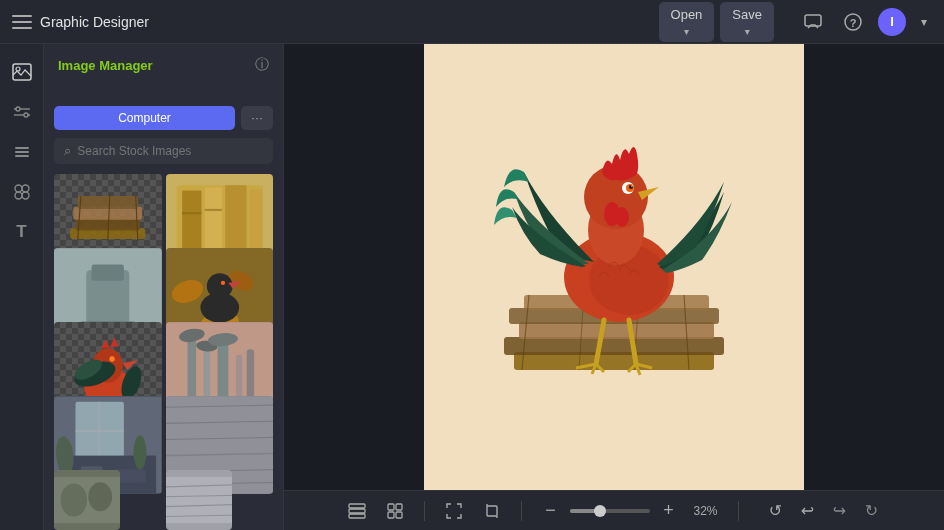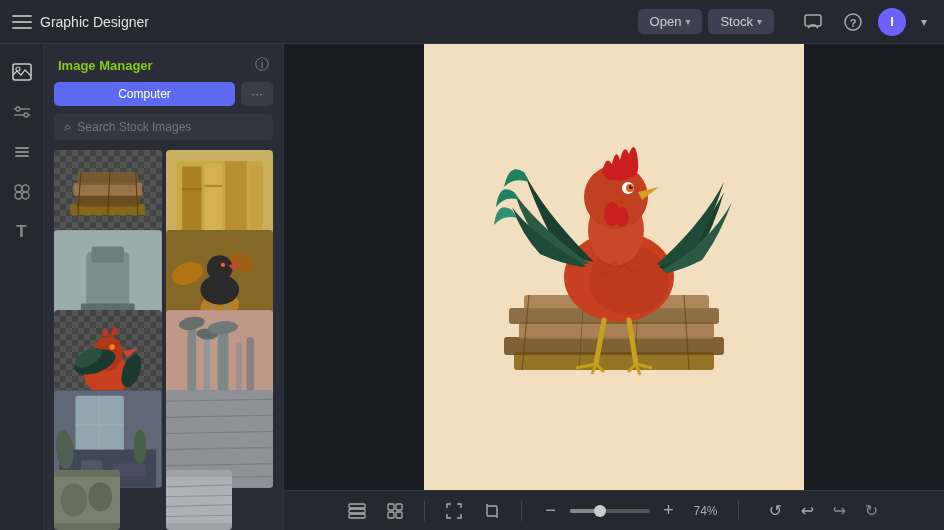--- a/index.html
+++ b/index.html
@@ -63,20 +63,21 @@
       background: #3d4050;
       border: none;
       color: #d0d0d0;
       font-size: 13px;
       padding: 5px 12px;
       border-radius: 5px;
       cursor: pointer;
       display: flex;
       align-items: center;
       gap: 4px;
+      flex-direction: column;
     }
     .chevron-down {
       font-size: 10px;
       color: #aaa;
     }
     .topbar-right {
       display: flex;
       align-items: center;
       gap: 10px;
     }
@@ -160,20 +161,21 @@
     .info-icon {
       color: #888;
       font-size: 14px;
       cursor: pointer;
     }
     .panel-tabs {
       display: flex;
       align-items: center;
       padding: 0 10px 8px;
       gap: 6px;
+      margin-top: 24px;
     }
     .tab-btn {
       background: #5b6af0;
       border: none;
       color: white;
       font-size: 12px;
       padding: 5px 14px;
       border-radius: 5px;
       cursor: pointer;
       flex: 1;
@@ -360,21 +362,21 @@
         <span></span>
     </div>
     <span class="app-title">Graphic Designer</span>
   </div>
   <div class="topbar-center btn-group">
     <button class="btn-top">
       <span>Open</span>
       <span class="chevron-down">▾</span>
     </button>
     <button class="btn-top">
-      <span>Stock</span>
+      <span>Save</span>
       <span class="chevron-down">▾</span>
     </button>
   </div>
   <div class="topbar-right">
     <div class="icon-btn">
       <svg width="18" height="16" viewBox="0 0 18 16" fill="none">
         <rect x="1" y="1" width="16" height="11" rx="2" stroke="#aaa" stroke-width="1.5" fill="none"></rect>
         <path d="M4 14 L7 11 H11 L14 14" stroke="#aaa" stroke-width="1.5" fill="none" stroke-linejoin="round"></path>
       </svg>
     </div>
@@ -683,21 +685,21 @@
 
       <div class="divider-v"></div>
 
       <div class="zoom-control">
         <button class="bottom-btn" style="font-size:18px; color:#aaa;">−</button>
         <div class="zoom-slider">
           <div class="zoom-slider-track"></div>
           <div class="zoom-slider-thumb"></div>
         </div>
         <button class="bottom-btn" style="font-size:18px; color:#aaa;">+</button>
-        <span class="zoom-pct">74%</span>
+        <span class="zoom-pct">32%</span>
       </div>
 
       <div class="divider-v"></div>
 
       <div class="undo-redo-group">
         <button class="bottom-btn" style="font-size:16px; color:#aaa;">↺</button>
         <button class="bottom-btn" style="font-size:16px; color:#aaa;">↩</button>
         <button class="bottom-btn" style="font-size:16px; color:#888;" disabled="">↪</button>
         <button class="bottom-btn" style="font-size:16px; color:#888;" disabled="">↻</button>
       </div>

